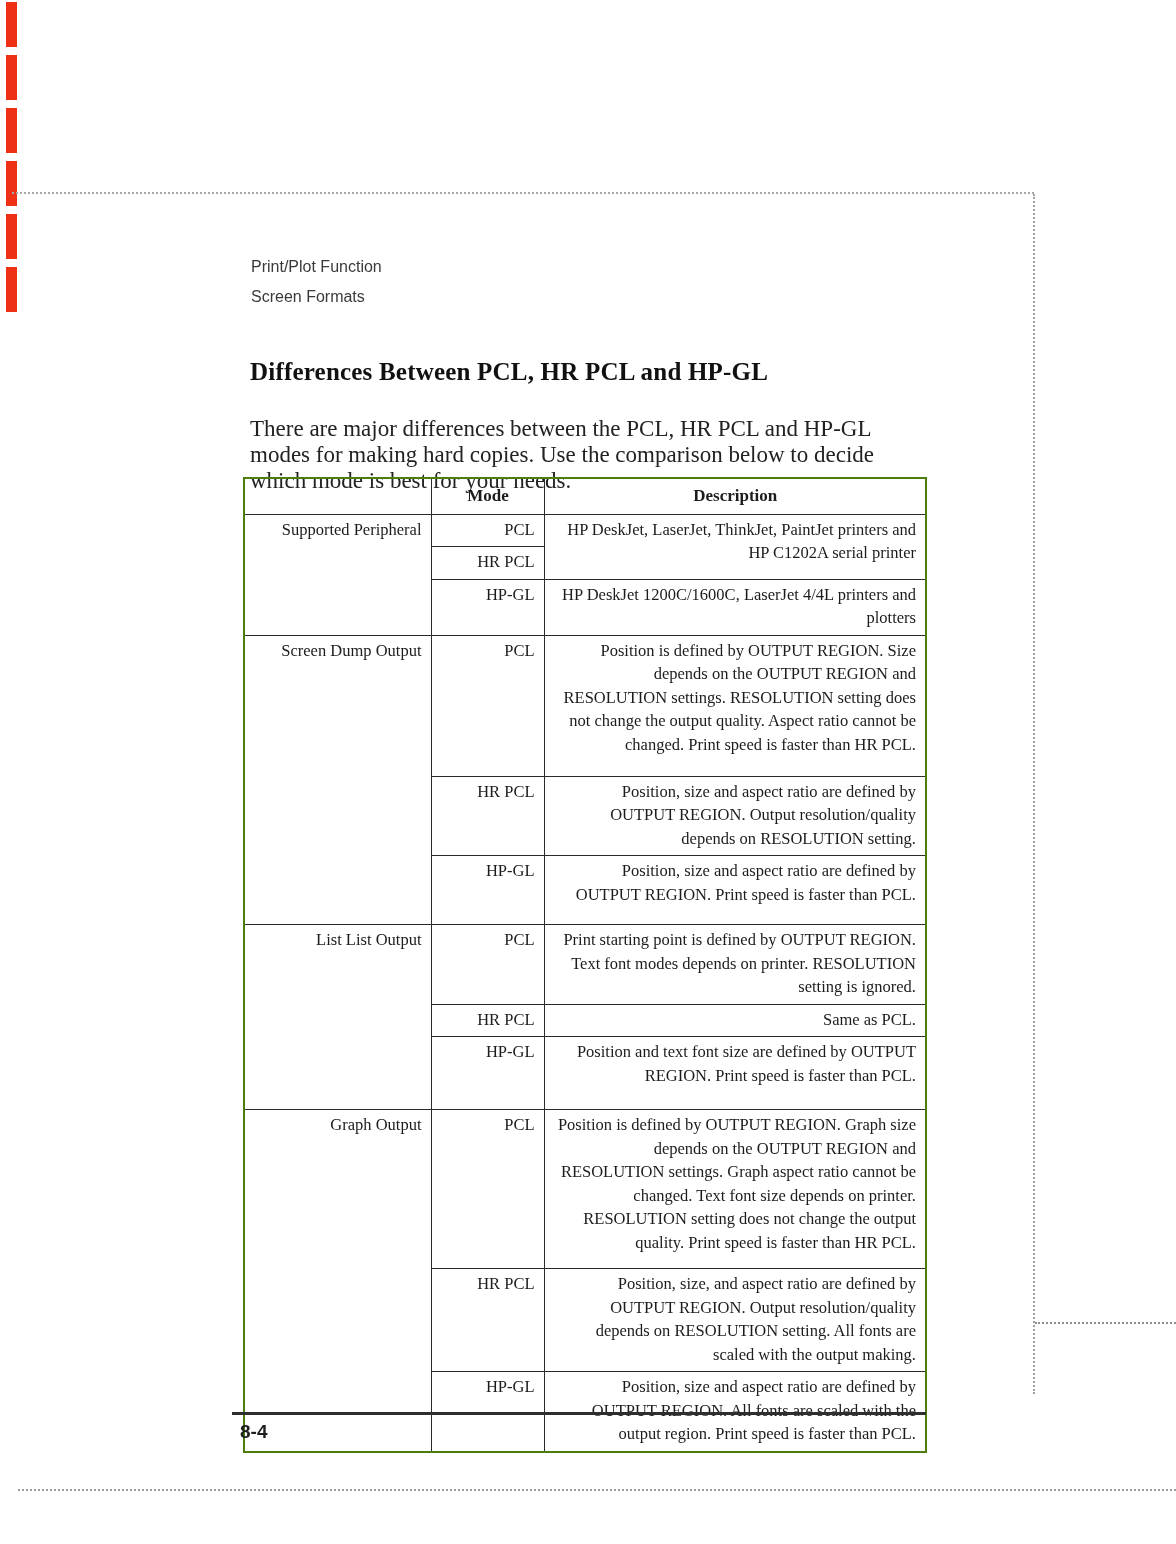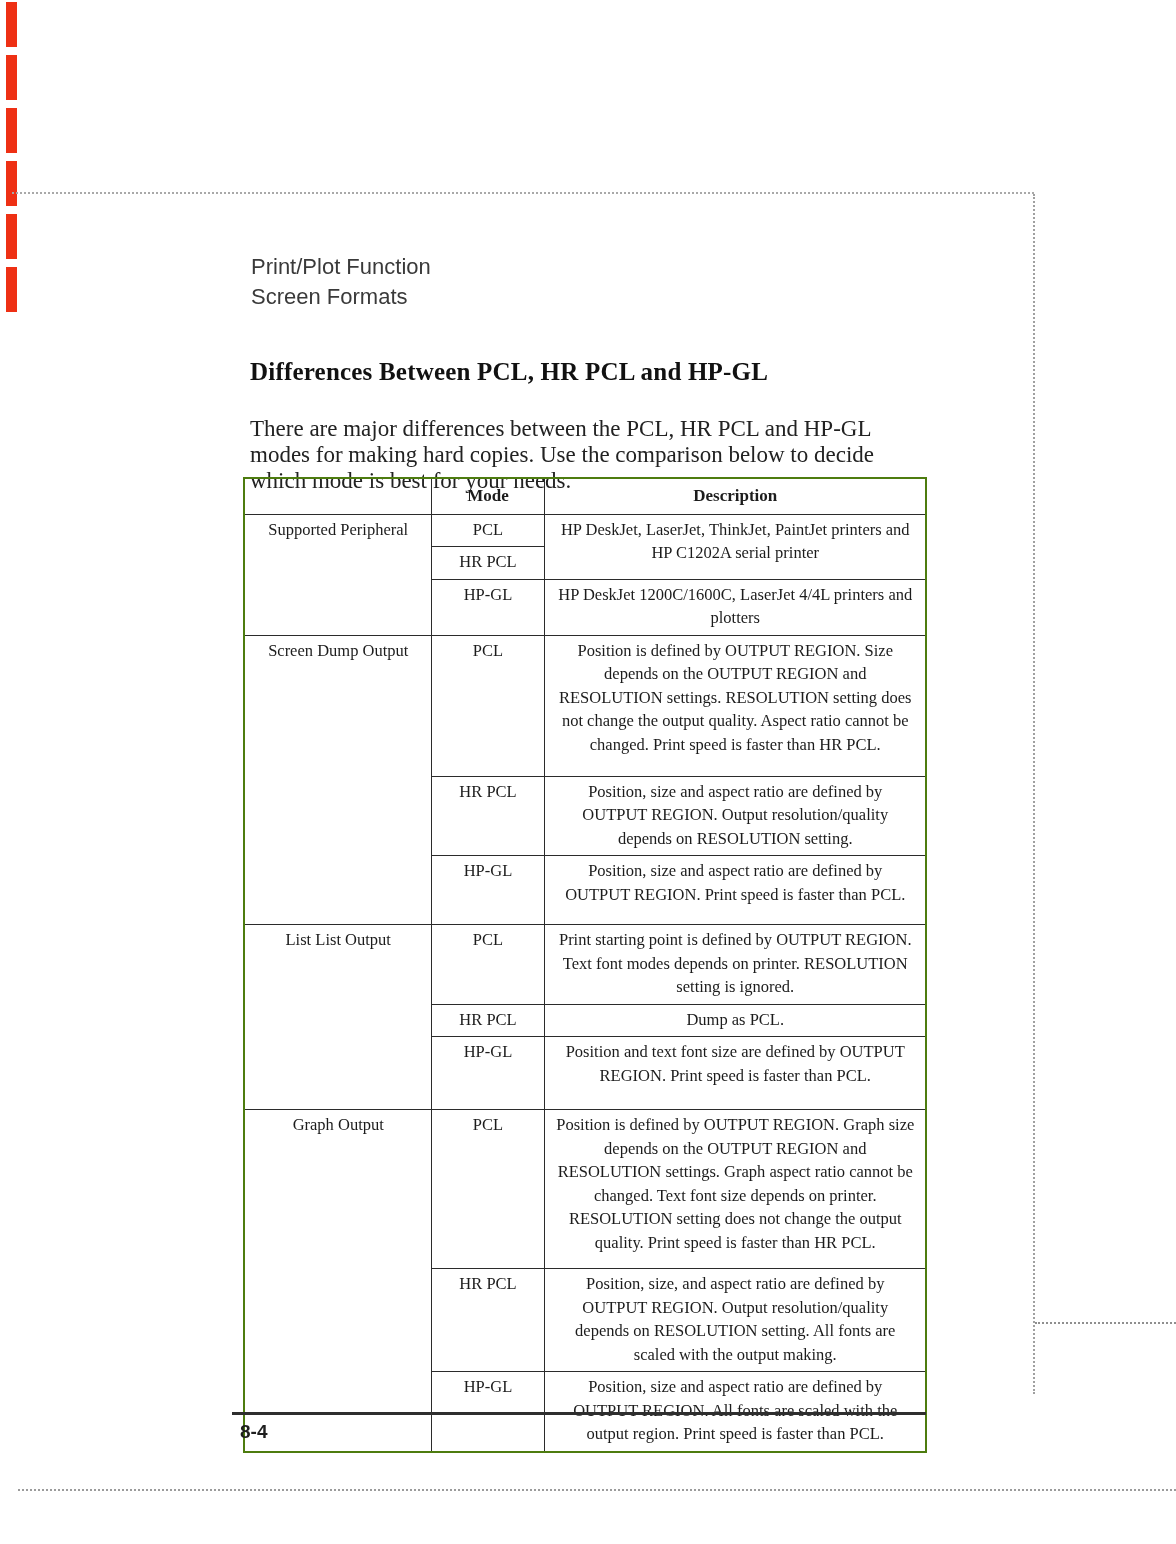--- a/index.html
+++ b/index.html
@@ -18,21 +18,21 @@
   }
   
   .dot-top{position:absolute;left:12px;top:192px;width:1022px;height:0;border-top:2px dotted #a9a9a9;}
   .dot-right-v{position:absolute;left:1033px;top:194px;width:0;height:1200px;border-left:2px dotted #a0a0a0;}
   .dot-right-h{position:absolute;left:1035px;top:1322px;width:141px;height:0;border-top:2px dotted #8f8f8f;}
   .dot-bottom{position:absolute;left:18px;top:1489px;width:1158px;height:0;border-top:2px dotted #9b9b9b;}
 
   .crumbs{
     position:absolute;left:251px;top:252px;
     font-family:"Liberation Sans", sans-serif;
-    font-size:22px;line-height:30px;color:#3a3a3a;
+    font-size:16px;line-height:30px;color:#3a3a3a;
   }
   .doc-title{
     position:absolute;left:250px;top:341px;
     font-family:"Liberation Serif", serif;
     font-weight:bold;font-size:25px;color:#111;
     letter-spacing:.2px;
   }
   .intro{
     position:absolute;left:250px;top:393px;width:668px;
     font-size:23px;line-height:26px;color:#222;
@@ -40,21 +40,21 @@
 
   table.cmp{
     position:absolute;left:243px;top:477px;width:682px;
     border-collapse:collapse;table-layout:fixed;
     font-size:16.5px;line-height:23.5px;color:#1c1c1c;
   }
   table.cmp td,table.cmp th{
     border:1px solid #2b2b2b;
     vertical-align:top;
     padding:3px 9px 5px 10px;
-    text-align:center;
+    text-align:right;
     font-weight:normal;
     overflow:hidden;
   }
   table.cmp{border:2px solid #4d7c0f;}
   table.cmp th{
     text-align:center;font-weight:bold;font-size:17px;
     padding-top:5px;padding-bottom:6px;
   }
   td.cat{padding-left:13px;}
   .h-screen-pcl{height:132px;}
@@ -138,21 +138,21 @@
       <td>Position, size and aspect ratio are defined by OUTPUT REGION. Print speed is faster than PCL.</td>
     </tr>
 
     <tr>
       <td class="cat" rowspan="3">List List Output</td>
       <td class="h-dlo-pcl">PCL</td>
       <td>Print starting point is defined by OUTPUT REGION. Text font modes depends on printer. RESOLUTION setting is ignored.</td>
     </tr>
     <tr>
       <td>HR PCL</td>
-      <td>Dump as PCL.</td>
+      <td>Same as PCL.</td>
     </tr>
     <tr>
       <td class="h-dlo-gl">HP-GL</td>
       <td>Position and text font size are defined by OUTPUT REGION. Print speed is faster than PCL.</td>
     </tr>
 
     <tr>
       <td class="cat" rowspan="3">Graph Output</td>
       <td class="h-graph-pcl">PCL</td>
       <td>Position is defined by OUTPUT REGION. Graph size depends on the OUTPUT REGION and RESOLUTION settings. Graph aspect ratio cannot be changed. Text font size depends on printer. RESOLUTION setting does not change the output quality. Print speed is faster than HR PCL.</td>

